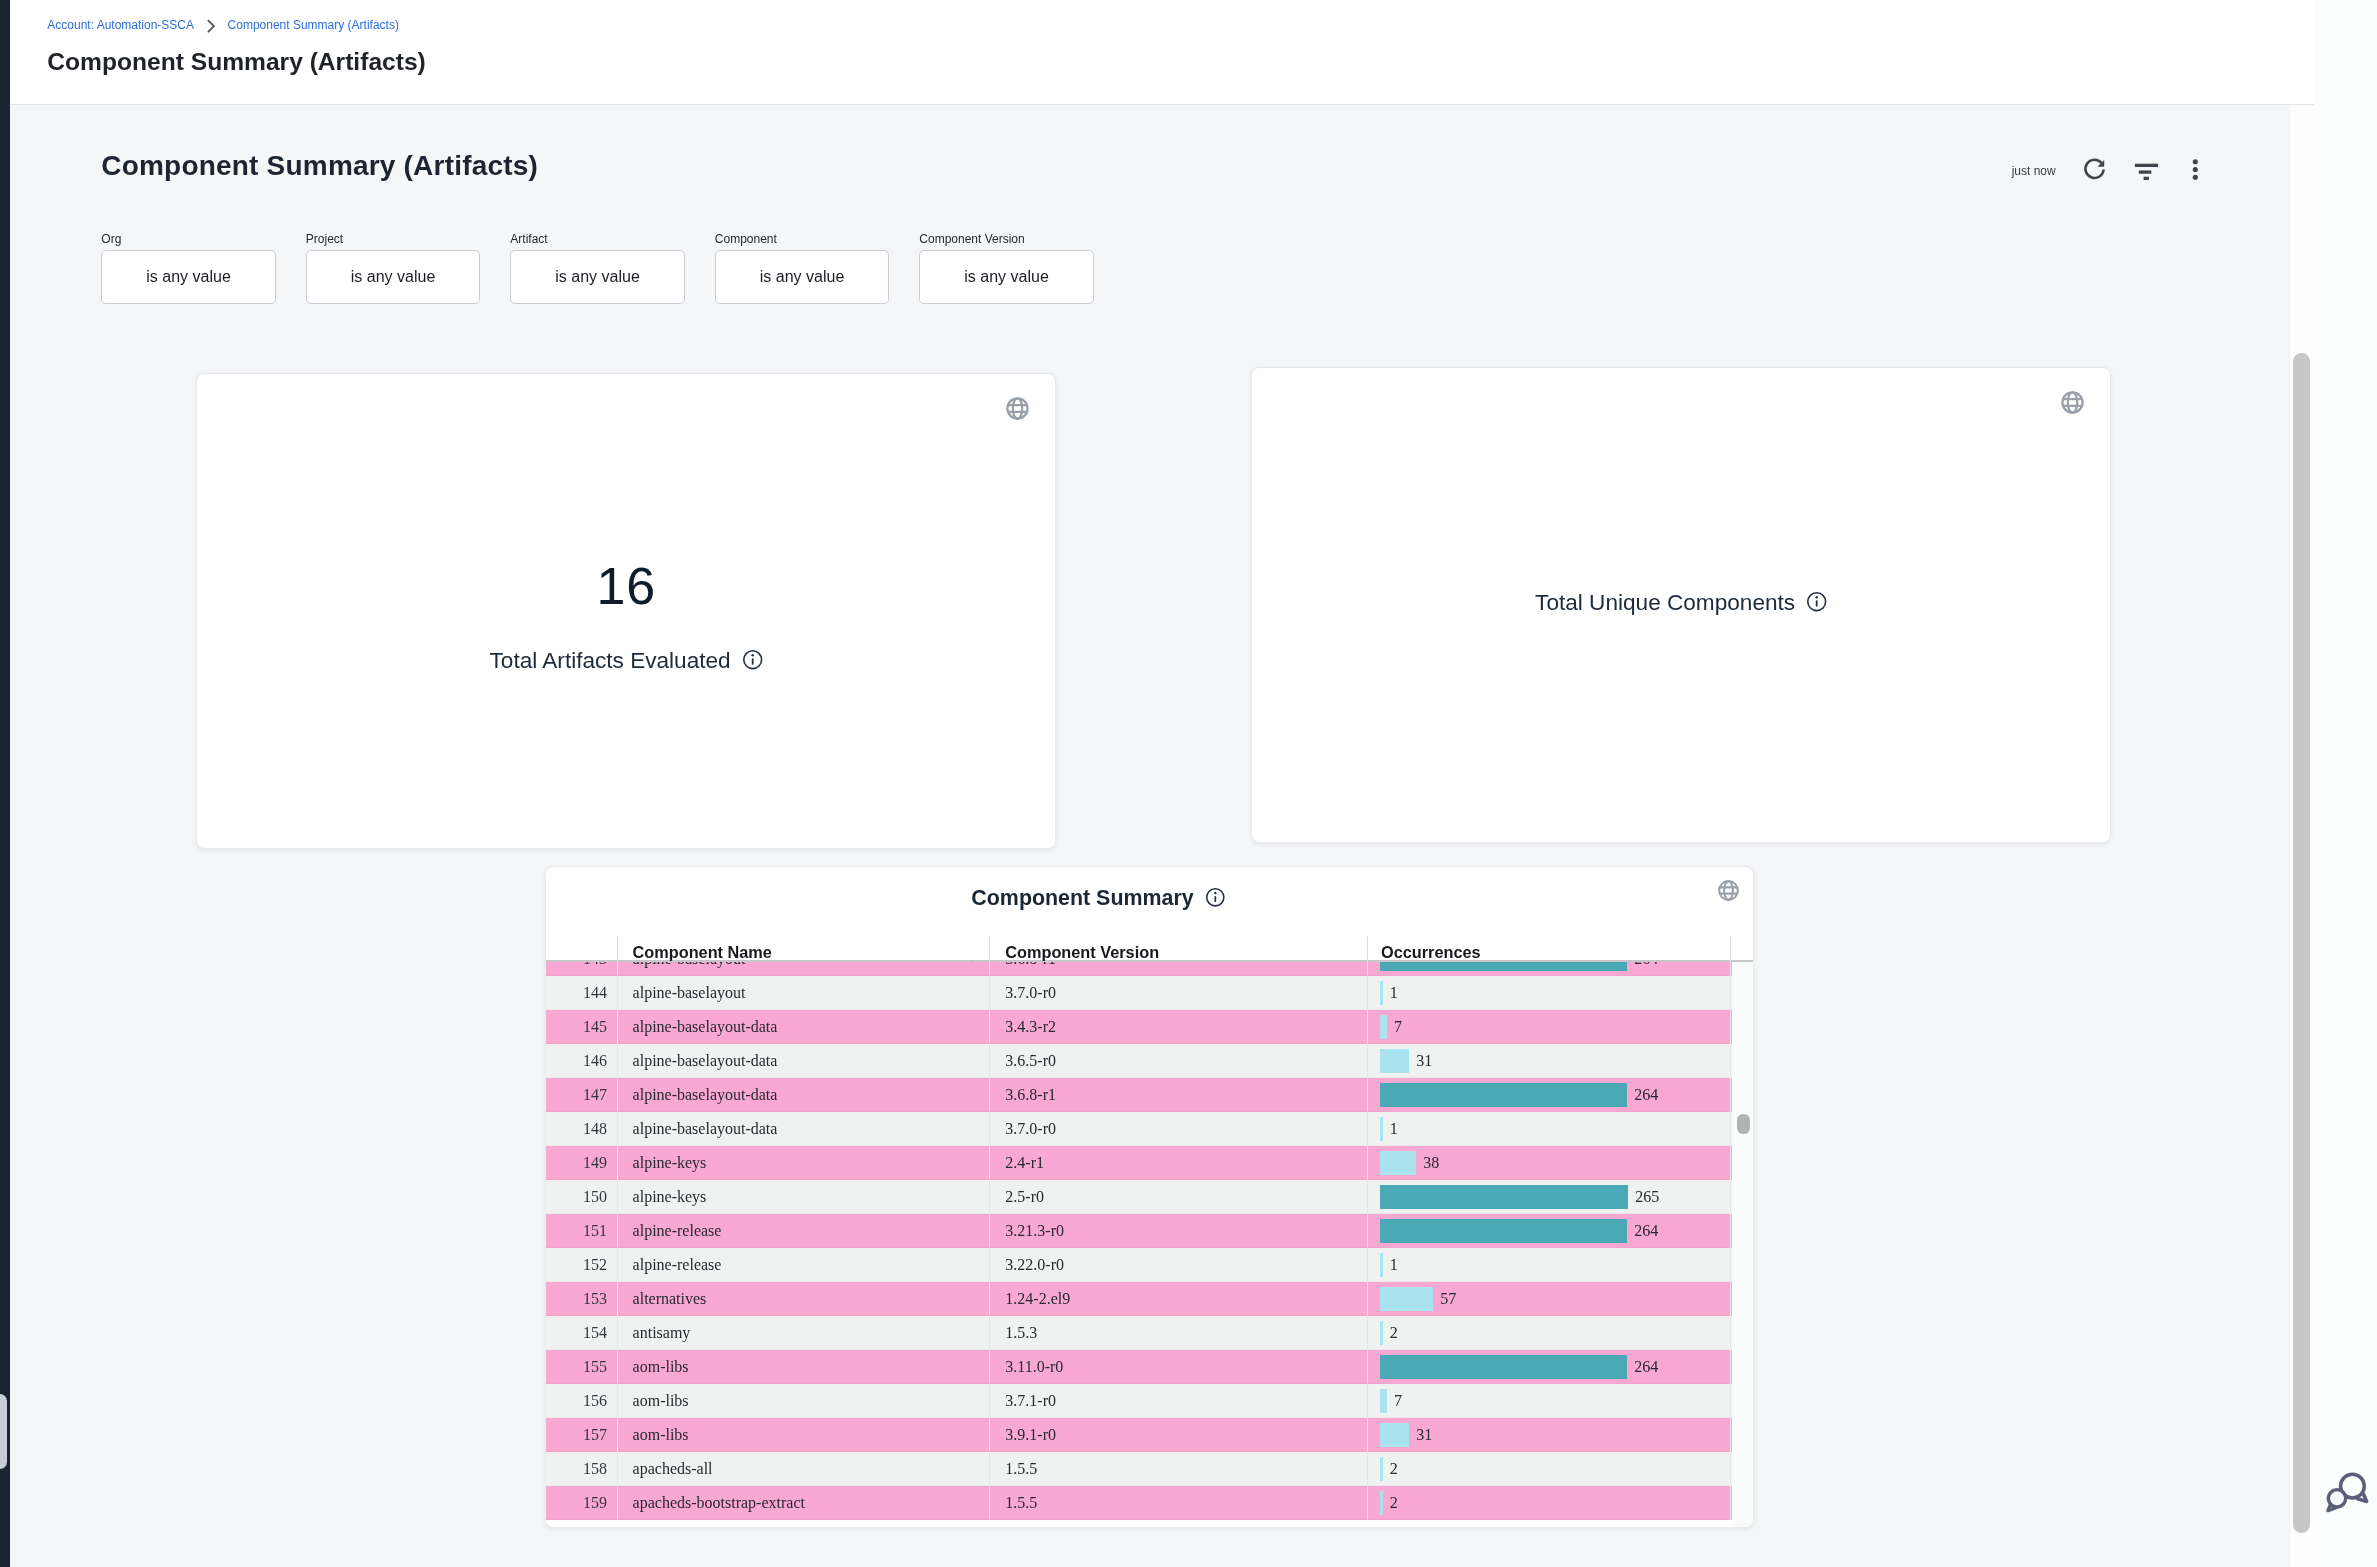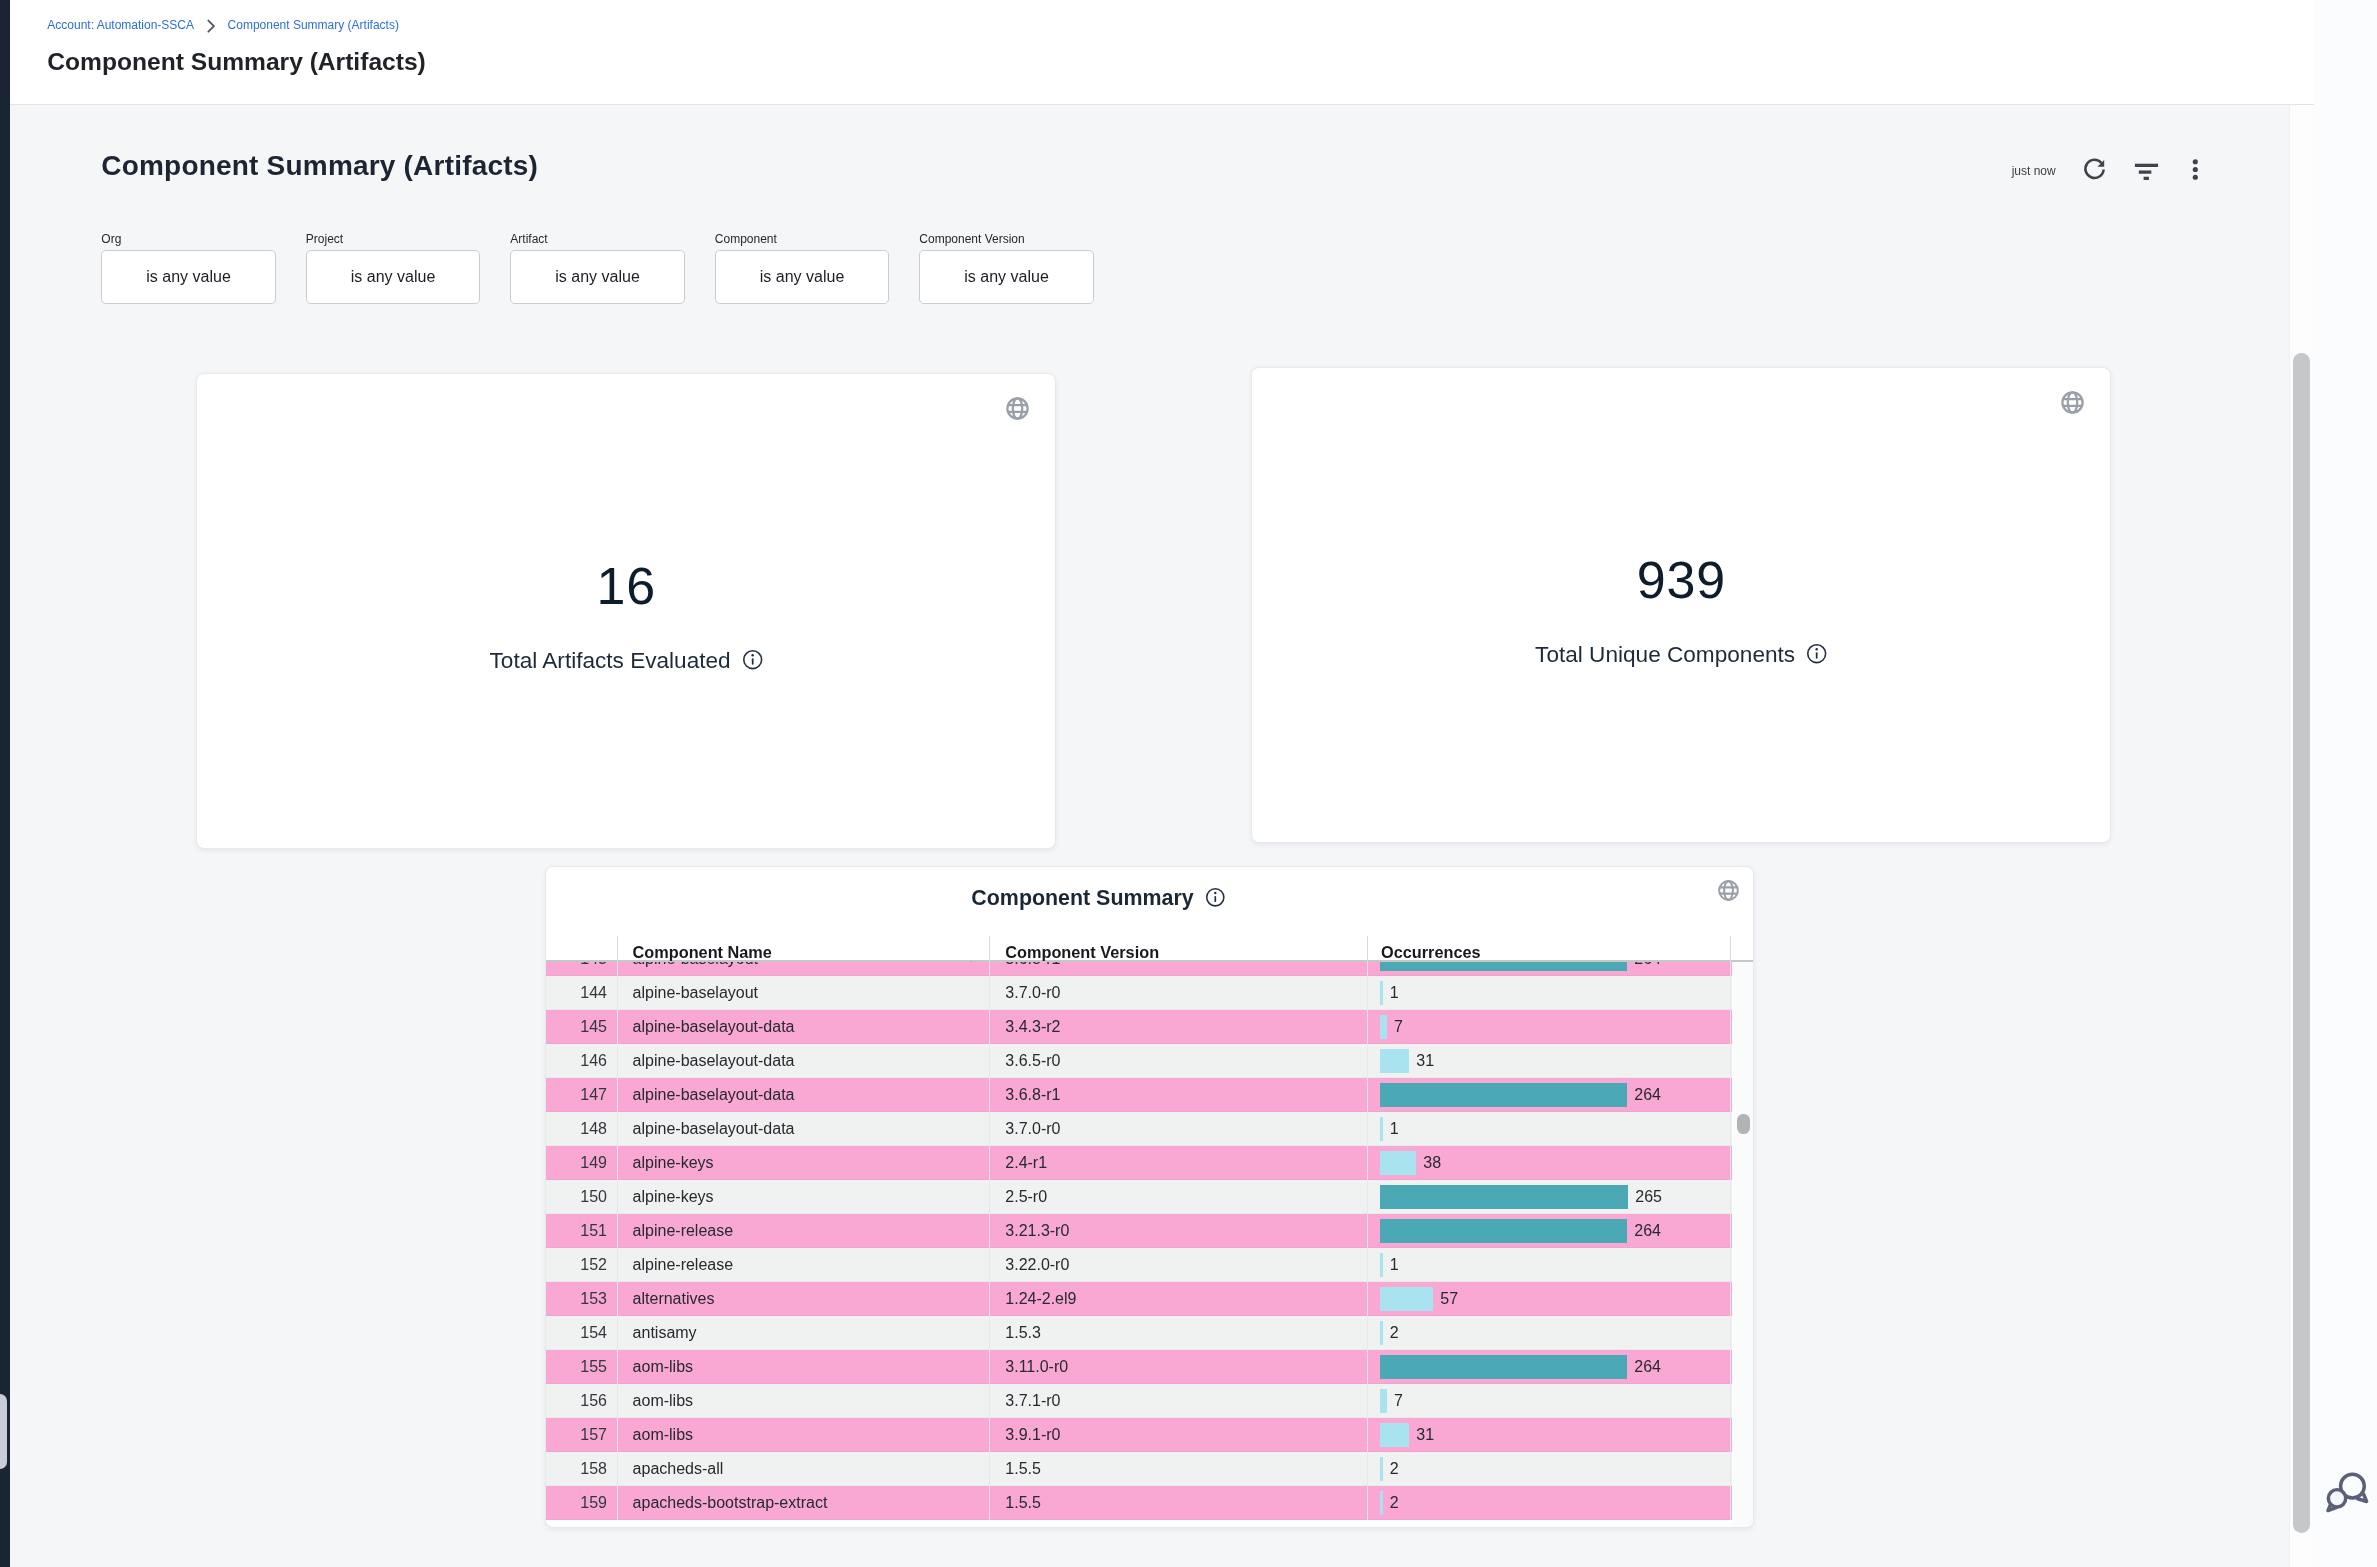--- a/index.html
+++ b/index.html
@@ -66,21 +66,21 @@
            border-bottom:2.4px solid #c5c7ca; }
   .th { position:absolute; top:12px; height:33px; line-height:33px; font-size:16.3px;
         font-weight:bold; color:#17191d; border-right:0.8px solid #d8dadd; cursor:pointer; }
   .th-num  { left:0;     width:72px; }
   .th-name { left:72px;  width:372px; padding-left:14.3px; }
   .th-ver  { left:444px; width:378px; padding-left:15px; }
   .th-occ  { left:822px;width:363px; padding-left:12.7px; }
   .sort-caret { position:absolute; right:11px; top:12px; }
 
   .tviewport { position:absolute; top:95px; left:0; width:1186px; height:567px; overflow:hidden; }
-  .trows { margin-top:-20px; }
+  .trows { margin-top:-20px;font-family:Liberation Serif, serif; }
   .trow { display:flex; height:34px; background:#f9a8d4; box-shadow:inset 0 -0.8px 0 rgba(20,22,26,.045); }
   .trow.even { background:#f0f1f1; }
   .c-num  { width:72px;  text-align:right; padding-right:10.3px; line-height:34px; font-size:16px;
             color:#33373d; border-right:0.8px solid #e5e7e9; }
   .c-name { width:372px; padding-left:14.3px; line-height:34px; font-size:16px; color:#26292e;
             border-right:0.8px solid #e5e7e9; overflow:hidden; white-space:nowrap; }
   .c-ver  { width:378px; padding-left:15px; line-height:34px; font-size:16px; color:#26292e;
             border-right:0.8px solid #e5e7e9; }
   .c-occ  { width:363px; position:relative; border-right:0.8px solid #e5e7e9; }
   .bar { position:absolute; left:12px; top:5.4px; height:24px; }
@@ -209,21 +209,20 @@
     <span class="card-globe">
       <svg width="27" height="27" viewBox="0 0 24 24">
           <g fill="none" stroke="#9aa0a9" stroke-width="2">
             <circle cx="12" cy="12" r="9"></circle>
             <ellipse cx="12" cy="12" rx="4.2" ry="9"></ellipse>
             <path d="M3.6 9h16.8M3.6 15h16.8"></path>
           </g>
         </svg>
     </span>
     <div class="stat-center">
-      <div class="stat-value">939</div>
       <div class="stat-label-row">
         <span class="stat-label">Total Unique Components</span>
         <span>
           <svg width="21.4" height="21.4" viewBox="0 0 24 24">
               <circle cx="12" cy="12" r="10" fill="none" stroke="#233044" stroke-width="1.8"></circle>
               <rect x="11" y="10.4" width="2" height="7.2" rx="1" fill="#233044"></rect>
               <circle cx="12" cy="7" r="1.4" fill="#233044"></circle>
             </svg>
         </span>
       </div>

